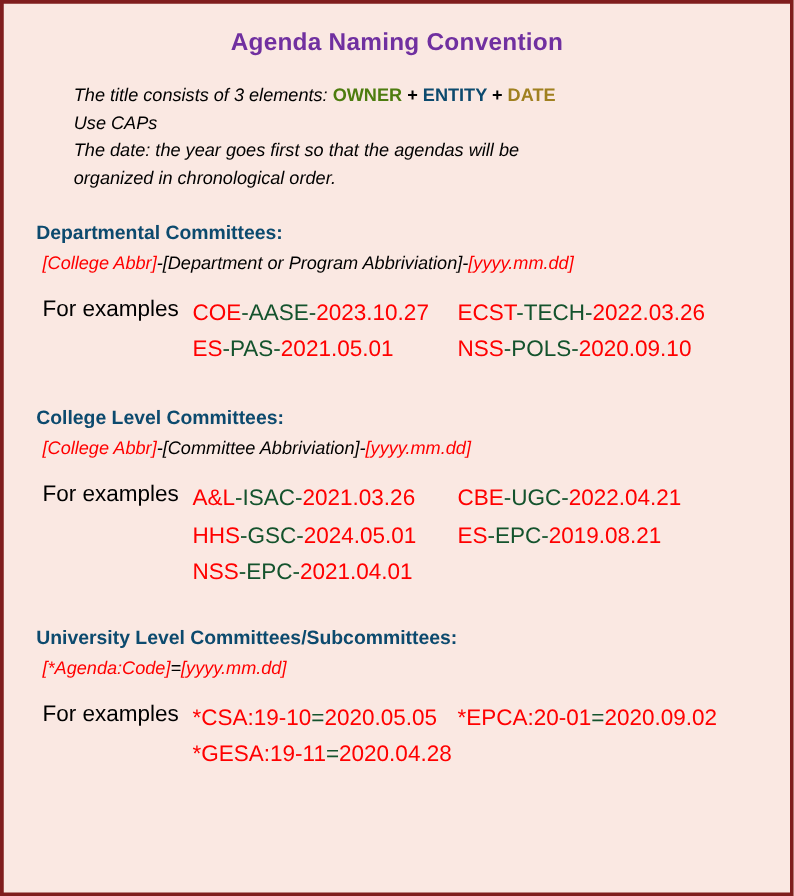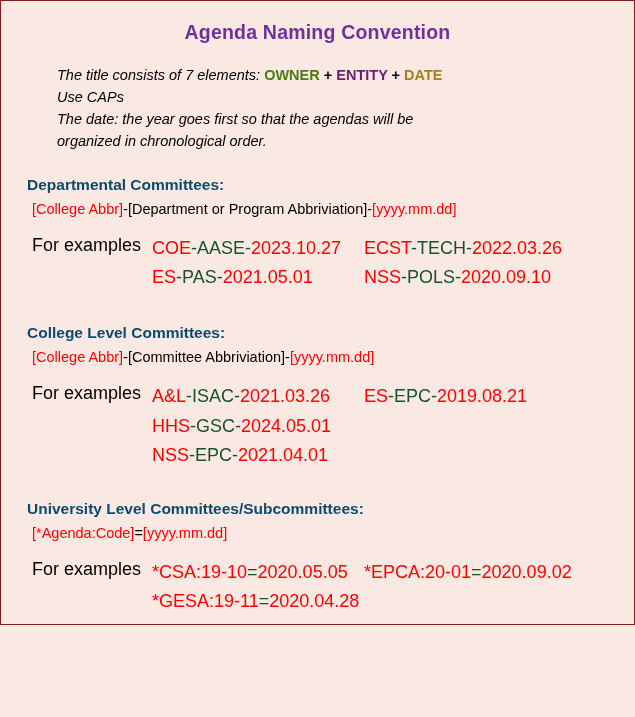--- a/index.html
+++ b/index.html
@@ -9,24 +9,24 @@
   body {
     width: 635px;
     height: 717px;
     background: #fae8e2;
     font-family: "Liberation Sans", sans-serif;
     overflow: hidden;
   }
   .page {
     position: relative;
     width: 635px;
-    height: 625px;
+    height: 717px;
     box-sizing: border-box;
     background: #fae8e2;
-    border: 1px solid #7f1d1d;
+    border: 3px solid #7f1d1d;
   }
   .title {
     text-align: center;
     color: #7030a0;
     font-weight: bold;
     font-size: 19.5px;
     margin-top: 20px;
     letter-spacing: 0.2px;
   }
   .intro {
@@ -36,21 +36,21 @@
     color: #000;
     line-height: 1.52;
     width: 520px;
   }
   .intro .owner {
     color: #4d7c0f;
     font-weight: bold;
     font-style: normal;
   }
   .intro .entity {
-    color: #701a75;
+    color: #0c4a6e;
     font-weight: bold;
     font-style: normal;
   }
   .intro .date {
     color: #a08020;
     font-weight: bold;
     font-style: normal;
   }
   .intro .plus {
     font-style: normal;
@@ -63,20 +63,21 @@
   .sec-head {
     font-weight: bold;
     font-size: 15.5px;
     color: #0c4a6e;
   }
   .pattern {
     font-size: 14.5px;
     margin-top: 7px;
     margin-left: 5px;
     color: #000;
+    font-style: italic;
   }
   .pattern .red {
     color: #ff0000;
   }
   .examples {
     display: flex;
     margin-top: 17px;
     margin-left: 5px;
     font-size: 18px;
   }
@@ -115,21 +116,21 @@
   .sp-top { height: 24px; }
 </style>
 </head>
 <body>
 
 <div class="page">
 
   <div class="title">Agenda Naming Convention</div>
 
   <div class="intro">
-    <div><span>The title consists of 7 elements:  </span><span class="owner">OWNER</span><span class="plus"> + </span><span class="entity">ENTITY</span><span class="plus"> + </span><span class="date">DATE</span></div>
+    <div><span>The title consists of 3 elements:  </span><span class="owner">OWNER</span><span class="plus"> + </span><span class="entity">ENTITY</span><span class="plus"> + </span><span class="date">DATE</span></div>
     <div>Use CAPs</div>
     <div>The date: the year goes first so that the agendas will be</div>
     <div>organized in chronological order.</div>
   </div>
 
   <div class="sp-top"></div>
 
   <div class="section">
     <div class="sec-head">Departmental Committees:</div>
     <div class="pattern"><span class="red">[College Abbr]</span><span>-[Department or Program Abbriviation]-</span><span class="red">[yyyy.mm.dd]</span></div>
@@ -155,20 +156,21 @@
     <div class="pattern"><span class="red">[College Abbr]</span><span>-[Committee Abbriviation]-</span><span class="red">[yyyy.mm.dd]</span></div>
     <div class="examples">
       <div class="ex-label">For examples</div>
       <div class="ex-cols">
         <div class="ex-col col1">
           <div class="ex-item"><span>A&amp;L</span><span class="blk">-ISAC-</span><span>2021.03.26</span></div>
           <div class="ex-item"><span>HHS</span><span class="blk">-GSC-</span><span>2024.05.01</span></div>
           <div class="ex-item"><span>NSS</span><span class="blk">-EPC-</span><span>2021.04.01</span></div>
         </div>
         <div class="ex-col col2">
+          <div class="ex-item"><span>CBE</span><span class="blk">-UGC-</span><span>2022.04.21</span></div>
           <div class="ex-item"><span>ES</span><span class="blk">-EPC-</span><span>2019.08.21</span></div>
         </div>
       </div>
     </div>
   </div>
 
   <div class="sp-2"></div>
 
   <div class="section">
     <div class="sec-head">University Level Committees/Subcommittees:</div>

